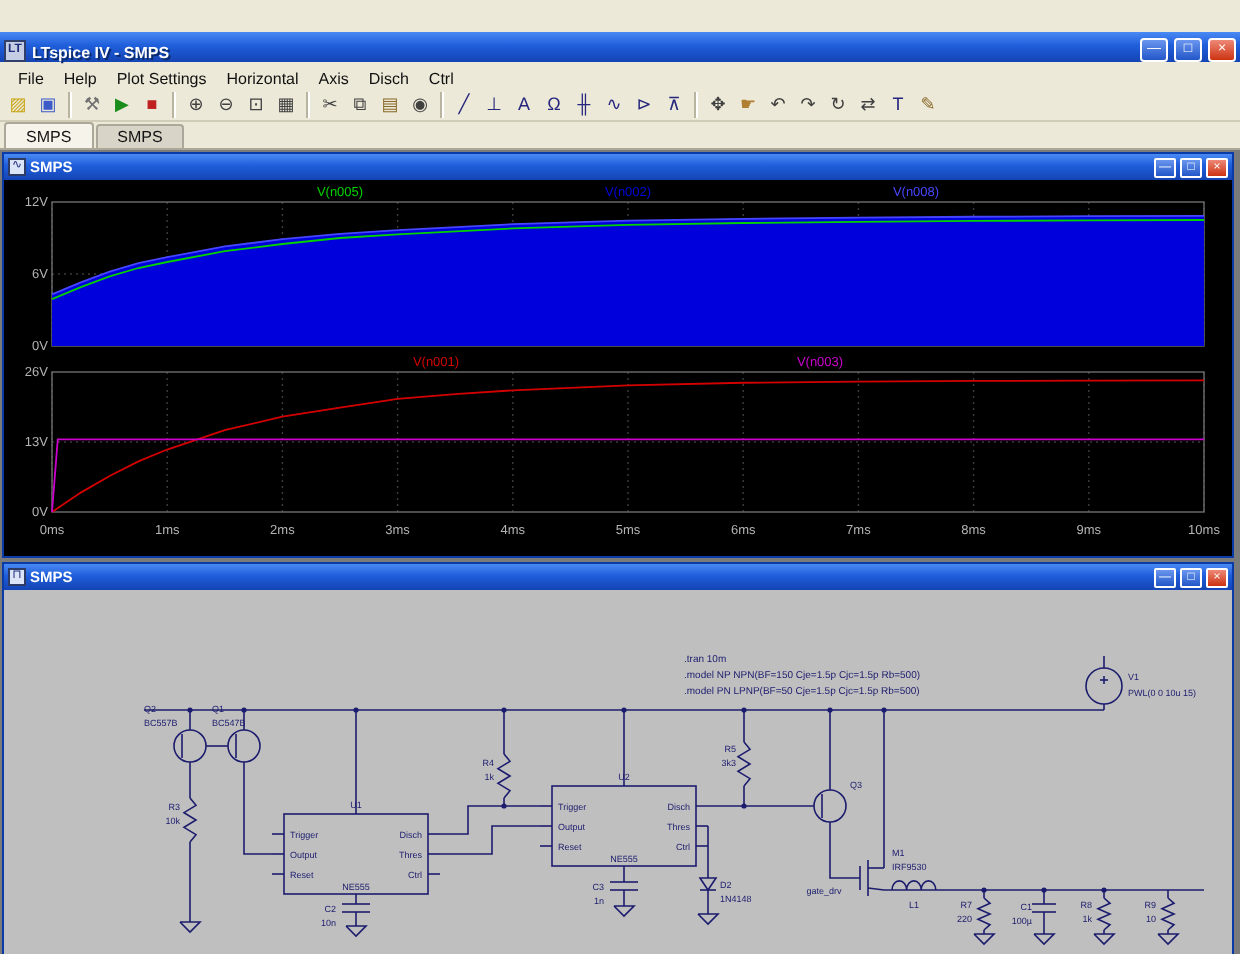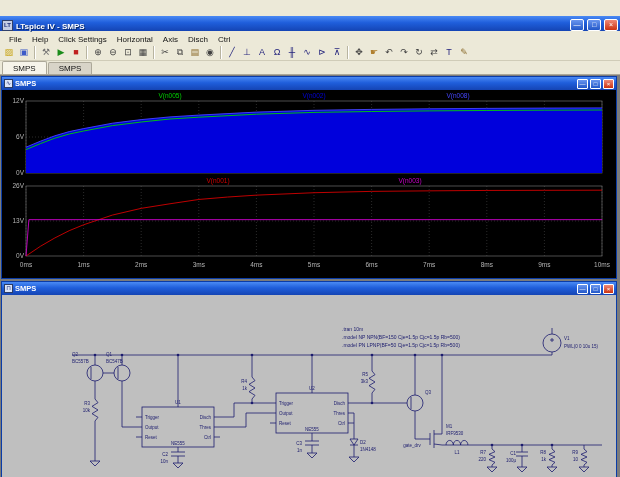--- a/index.html
+++ b/index.html
@@ -58,21 +58,21 @@
     <div class="app-icon">LT</div>
     <div class="title">LTspice IV - SMPS</div>
     <div class="win-btn">—</div>
     <div class="win-btn">□</div>
     <div class="win-btn close">×</div>
   </div>
 
   <div class="menubar" id="menubar">
       <span class="menu-item">File</span>
       <span class="menu-item">Help</span>
-      <span class="menu-item">Click Settings</span>
+      <span class="menu-item">Plot Settings</span>
       <span class="menu-item">Horizontal</span>
       <span class="menu-item">Axis</span>
       <span class="menu-item">Disch</span>
       <span class="menu-item">Ctrl</span>
     </div>
 
   <div class="toolbar" id="toolbar">
       <span class="tb-icon" style="color: rgb(200, 164, 20);">▨</span>
       <span class="tb-icon" style="color: rgb(60, 90, 200);">▣</span>
       <span class="tb-sep"></span>

